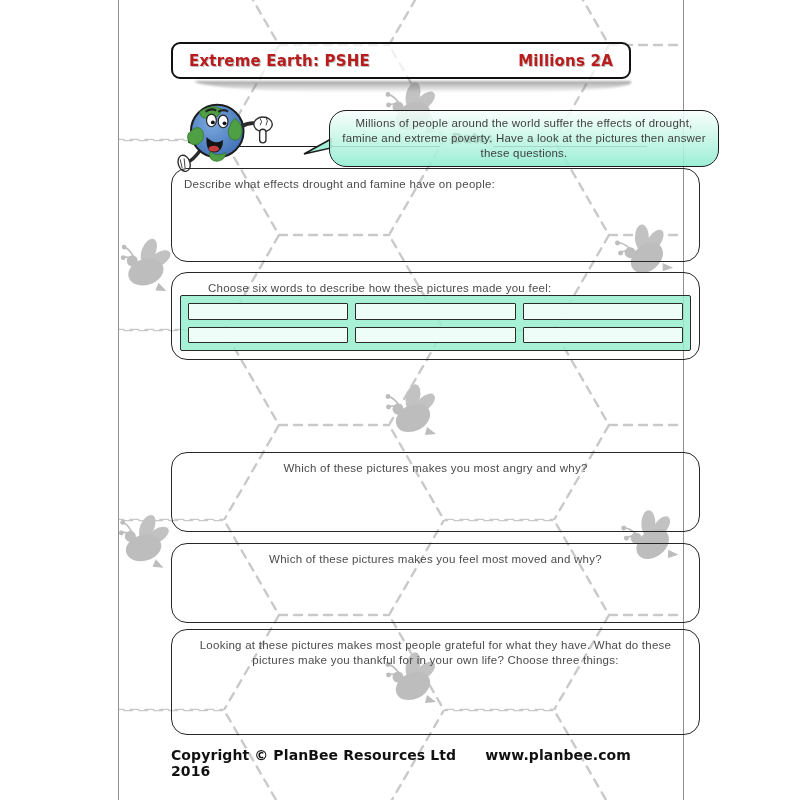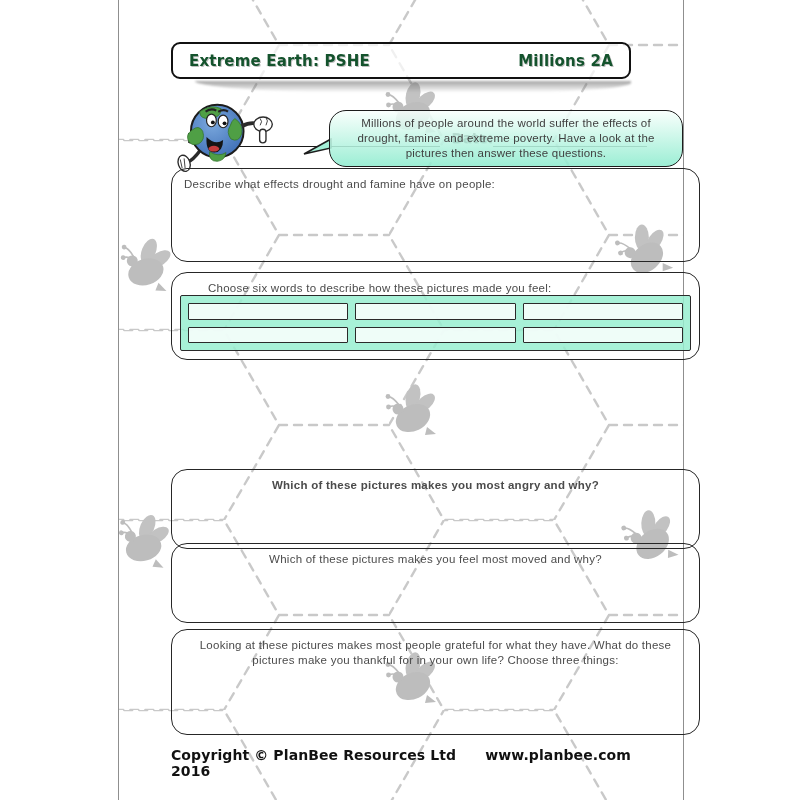--- a/index.html
+++ b/index.html
@@ -16,21 +16,21 @@
 
   
   .banner{
     position:absolute;left:0;top:42px;width:460px;height:37px;
     border:2.5px solid #111;border-radius:9px;
     background:rgba(255,255,255,0.72);
     display:flex;align-items:center;justify-content:space-between;
     padding:0 16px;box-sizing:border-box;
   }
   .banner .t{
-    font-family:"DejaVu Sans", sans-serif;font-weight:bold;font-size:15px;color:#14532d;
+    font-family:"DejaVu Sans", sans-serif;font-weight:bold;font-size:15px;color:#b91c1c;
     letter-spacing:.2px; text-shadow:1px 1px 0 rgba(0,0,0,.25);
   }
   .banner-shadow{
     position:absolute;left:24px;top:81px;width:436px;height:13px;
     background:linear-gradient(to bottom, rgba(105,105,105,.60), rgba(255,255,255,0) 88%);
     border-radius:0 0 45% 55% / 0 0 85% 100%;
     filter:blur(1px);
   }
 
   
@@ -41,21 +41,21 @@
   .nd-label{
     font-family:"DejaVu Sans", sans-serif;font-weight:bold;font-size:13.5px;color:#0d0d0d;
     text-shadow:.8px .8px 0 rgba(0,0,0,.3);padding-bottom:1px;
   }
   .nd-line{border-bottom:1.6px solid #1a1a1a;height:16px;}
   .namedate .gap{margin-left:12px;margin-top:44px;}
 
   
   .mascot{position:absolute;left:2px;top:99px;width:108px;height:76px;}
   .bubble{
-    position:absolute;left:158px;top:110px;width:354px;height:57px;
+    position:absolute;left:158px;top:110px;width:390px;height:57px;
     border:1.6px solid #1c1c1c;border-radius:17px;
     background:linear-gradient(to bottom, rgba(248,255,252,.88), rgba(143,236,207,.88));
     display:flex;align-items:center;justify-content:center;
     padding:3px 12px;box-sizing:border-box;
   }
   .bubble-text{
     font-size:11.5px;line-height:1.32;color:#3f3f3f;text-align:center;letter-spacing:.2px;
   }
   .bubble-tail{position:absolute;left:132px;top:138px;width:30px;height:22px;}
 
@@ -187,21 +187,21 @@
         <div class="word-cell"></div>
         <div class="word-cell"></div>
         <div class="word-cell"></div>
         <div class="word-cell"></div>
         <div class="word-cell"></div>
         <div class="word-cell"></div>
       </div>
     </div>
 
 
-    <div class="qbox q-center" style="top:469px;height:80px;font-weight:bold;">
+    <div class="qbox q-center" style="top:452px;height:80px;">
       <span class="q-label">Which of these pictures makes you most angry and why?</span>
       <div class="answer-area"></div>
     </div>
 
     <div class="qbox q-center" style="top:543px;height:80px;">
       <span class="q-label">Which of these pictures makes you feel most moved and why?</span>
       <div class="answer-area"></div>
     </div>
 
     <div class="qbox q-center" style="top:629px;height:106px;">

